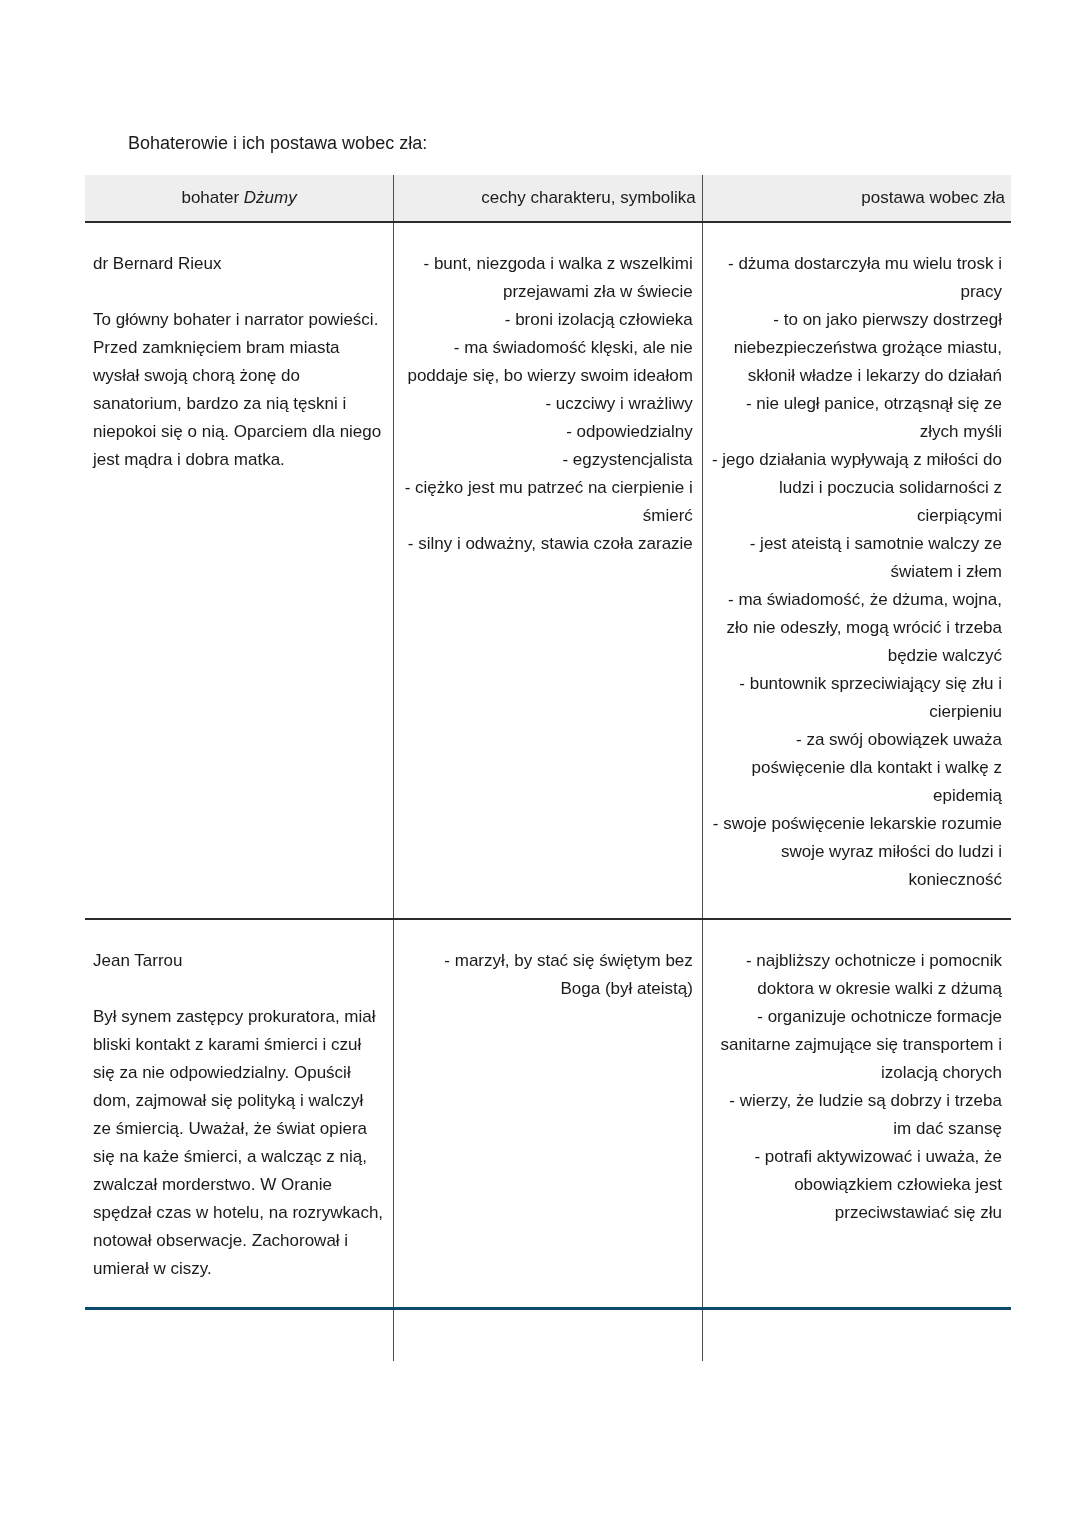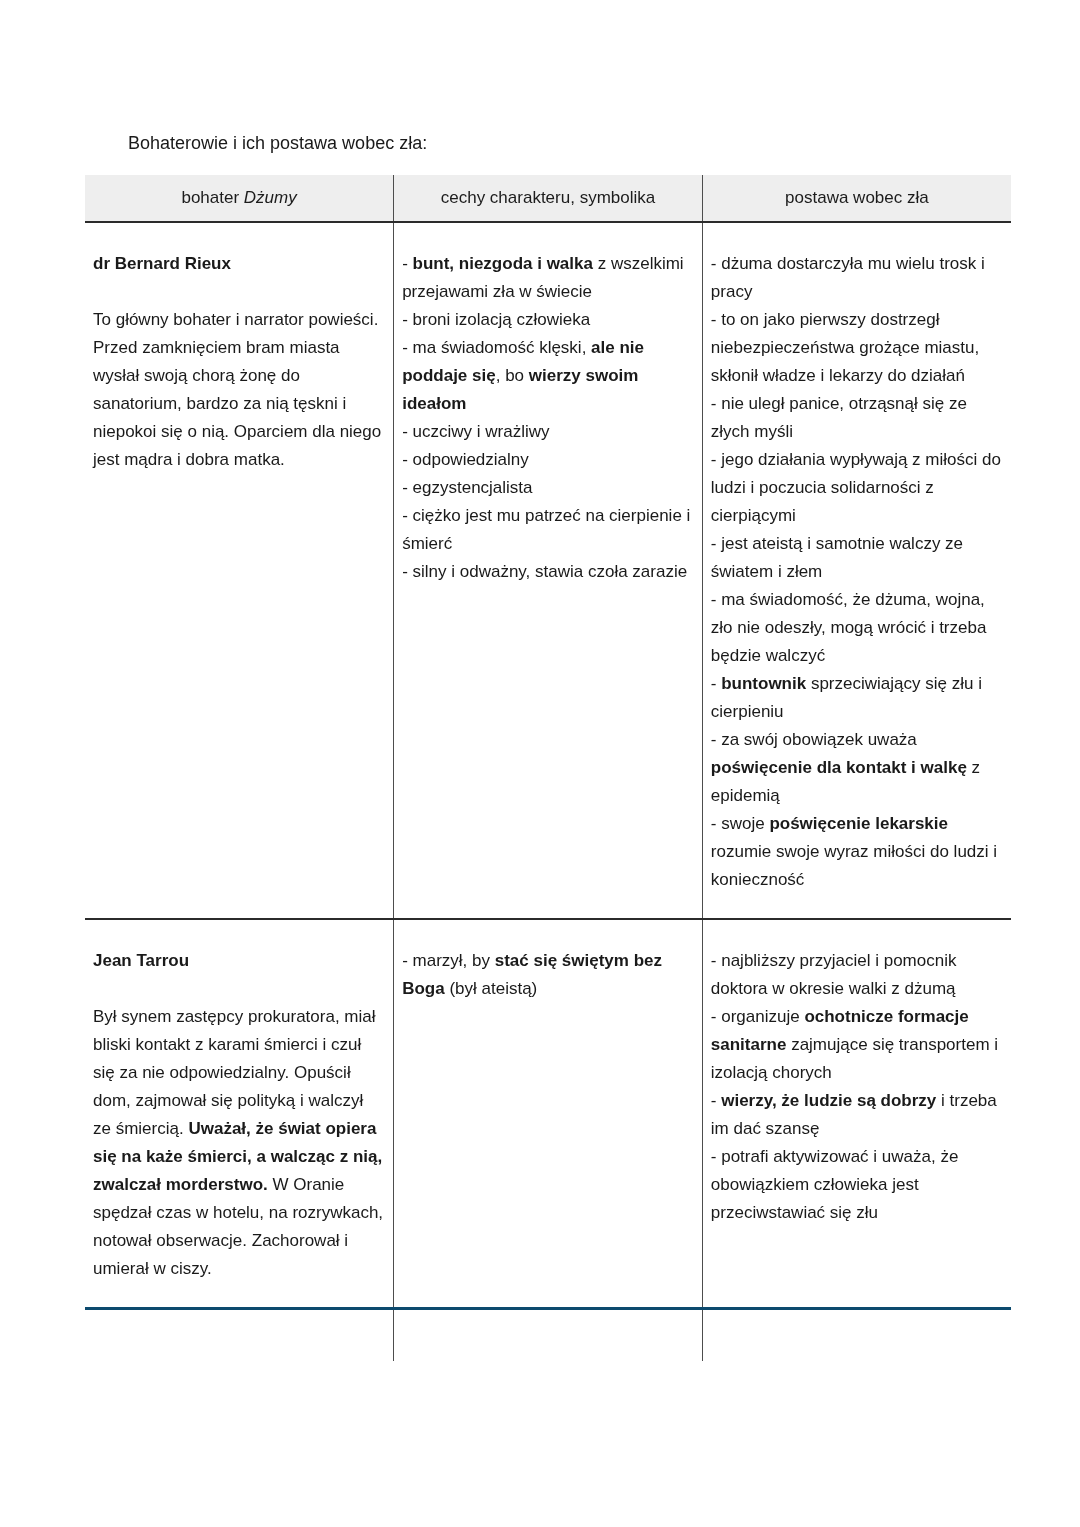--- a/index.html
+++ b/index.html
@@ -36,36 +36,36 @@
     background: #eeeeee;
     height: 47px;
     font-weight: normal;
     font-size: 17px;
     text-align: center;
     vertical-align: middle;
     border-bottom: 2px solid #2b2b2b;
     padding: 0 6px;
     color: #1c1c1c;
   }
-  thead th + th, tbody td + td { border-left: 1px solid #4d4d4d; }
+  thead th + th, tbody td + td { border-left: 1px solid #4d4d4d; text-align: right; }
 
   tbody td {
     vertical-align: top;
     padding: 27px 9px 24px 8px;
     font-size: 17px;
     line-height: 28px;
     color: #1a1a1a;
     word-wrap: break-word;
   }
   tbody tr.row-sep-thin td { border-bottom: 2px solid #2b2b2b; }
   tbody tr.row-sep-thick td { border-bottom: 3px solid #0c4a6e; }
   tbody tr.row-empty td { height: 52px; padding: 0; border-bottom: none; }
 
   .para { min-height: 28px; }
-  .para b { font-weight: bold; }
+  .para b { font-weight: normal; }
   .run-i { font-style: italic; }
 </style>
 </head>
 <body>
 
 <div class="page">
 
   <div class="doc-title">Bohaterowie i ich postawa wobec zła:</div>
 
   <table class="doc-table">
@@ -113,21 +113,21 @@
         <tr class="row-sep-thick">
           <td>
             <div class="para"><b>Jean Tarrou</b></div>
             <div class="para"></div>
             <div class="para"><span>Był synem zastępcy prokuratora, miał bliski kontakt z karami śmierci i czuł się za nie odpowiedzialny. Opuścił dom, zajmował się polityką i walczył ze śmiercią. </span><b>Uważał, że świat opiera się na każe śmierci, a walcząc z nią, zwalczał morderstwo.</b><span> W Oranie spędzał czas w hotelu, na rozrywkach, notował obserwacje. Zachorował i umierał w ciszy.</span></div>
           </td>
           <td>
             <div class="para"><span>- marzył, by </span><b>stać się świętym bez Boga</b><span> (był ateistą)</span></div>
           </td>
           <td>
-            <div class="para"><span>- najbliższy przyjaciel i pomocnik doktora w okresie walki z dżumą</span></div>
+            <div class="para"><span>- najbliższy ochotnicze i pomocnik doktora w okresie walki z dżumą</span></div>
             <div class="para"><span>- organizuje </span><b>ochotnicze formacje sanitarne</b><span> zajmujące się transportem i izolacją chorych</span></div>
             <div class="para"><span>- </span><b>wierzy, że ludzie są dobrzy</b><span> i trzeba im dać szansę</span></div>
             <div class="para"><span>- potrafi aktywizować i uważa, że obowiązkiem człowieka jest przeciwstawiać się złu</span></div>
           </td>
         </tr>
         <tr class="row-empty">
           <td></td>
           <td></td>
           <td></td>
         </tr>

